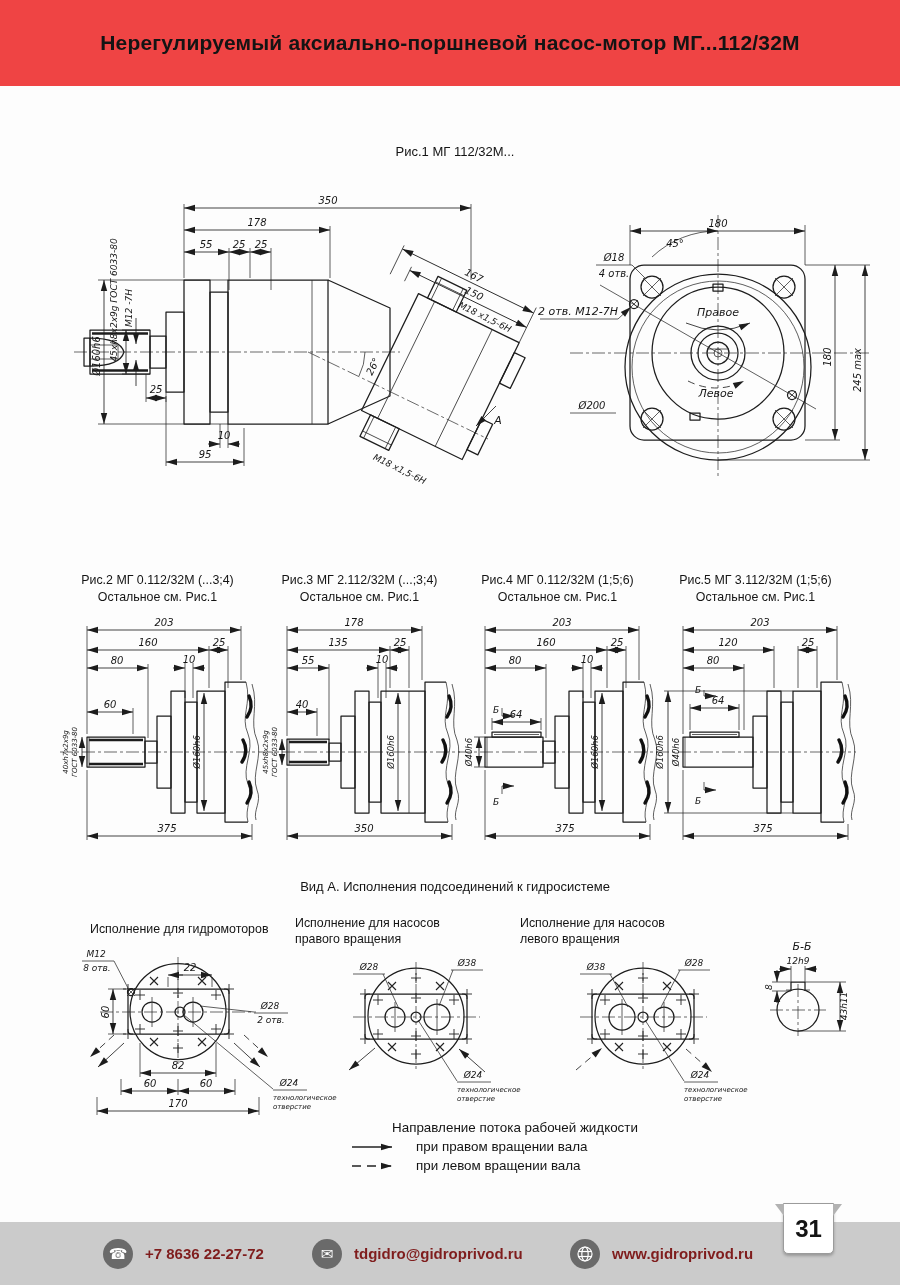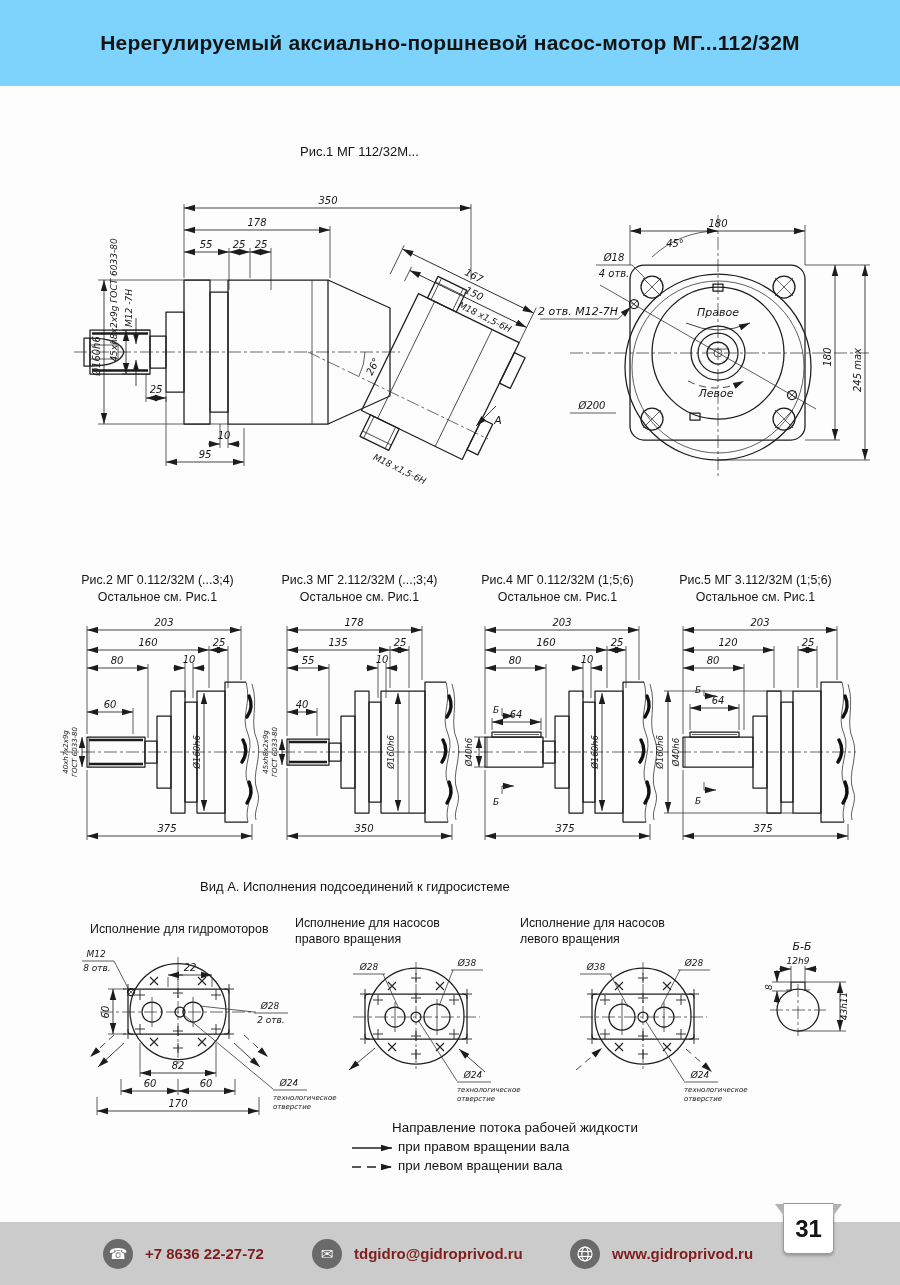--- a/index.html
+++ b/index.html
@@ -1,42 +1,42 @@
 <!DOCTYPE html>
 <html><head>
 <meta charset="utf-8">
 <style>
   html,body{margin:0;padding:0}
   body{width:900px;height:1285px;position:relative;background:#fdfdfd;
        font-family:"Liberation Sans",sans-serif;color:#141414;overflow:hidden}
   .abs{position:absolute}
-  .header{left:0;top:0;width:900px;height:86px;background:#7dd3fc;
+  .header{left:0;top:0;width:900px;height:86px;background:#ef4444;
           display:flex;align-items:center;justify-content:center}
   .header .t{font-size:21px;font-weight:700;letter-spacing:.2px}
-  .cap{font-size:13px;line-height:1.4;text-align:left}
+  .cap{font-size:13px;line-height:1.4;text-align:center}
   .capsm{font-size:12.4px;line-height:1.35;text-align:center}
   .shead{font-size:12.4px;line-height:1.3;text-align:left}
   svg{overflow:visible}
   svg text{font:italic 10px "DejaVu Sans",sans-serif;fill:#161616;text-anchor:middle}
   svg text.t7{font-size:7px} svg text.t8{font-size:8.5px}
   svg text.t9{font-size:9px} svg text.t11{font-size:11px}
   svg text.as{text-anchor:start}
   .ln{fill:none;stroke:#1d1d1d;stroke-width:1.25;stroke-linejoin:round}
   .l2{fill:none;stroke:#1d1d1d;stroke-width:2.6}
   .th{fill:none;stroke:#2a2a2a;stroke-width:.75}
   .cl{fill:none;stroke:#2a2a2a;stroke-width:.7;stroke-dasharray:13 3 3 3}
   .dm{fill:none;stroke:#222;stroke-width:.85}
   .mm{marker-start:url(#arw);marker-end:url(#arw)}
   .me{marker-end:url(#arw)}
   .dsh{stroke-dasharray:7 5}
   .bk{fill:none;stroke:#101010;stroke-width:3.4;stroke-linecap:round}
   .pl{fill:none;stroke:#222;stroke-width:.9}
   .xm{fill:none;stroke:#222;stroke-width:1.1}
   .legend{font-size:13.4px}
-  .lg-row{display:flex;align-items:flex-end;gap:0;margin-top:4px;padding-left:10px}
+  .lg-row{display:flex;align-items:center;gap:18px;margin-top:4px;padding-left:10px}
   .lga{stroke:#222;stroke-width:1.5;fill:none}
   .footer{left:0;top:1222px;width:900px;height:63px;background:#cbcbcb}
   .fitem{position:absolute;top:0;height:63px;display:flex;align-items:center;gap:12px}
   .ficon{width:30px;height:30px;border-radius:50%;background:#6a6a6a;color:#fff;
          display:flex;align-items:center;justify-content:center;font-size:15px;
          font-family:"DejaVu Sans",sans-serif}
   .ftext{font-size:15px;font-weight:700;color:#7f1d1d}
   .pagetab{left:783px;top:1203px;width:49px;height:49px;background:#fff;
            border:1px solid #9b9b9b;border-radius:0 0 5px 5px;display:flex;
            align-items:center;justify-content:center;font-size:24px;font-weight:700;

